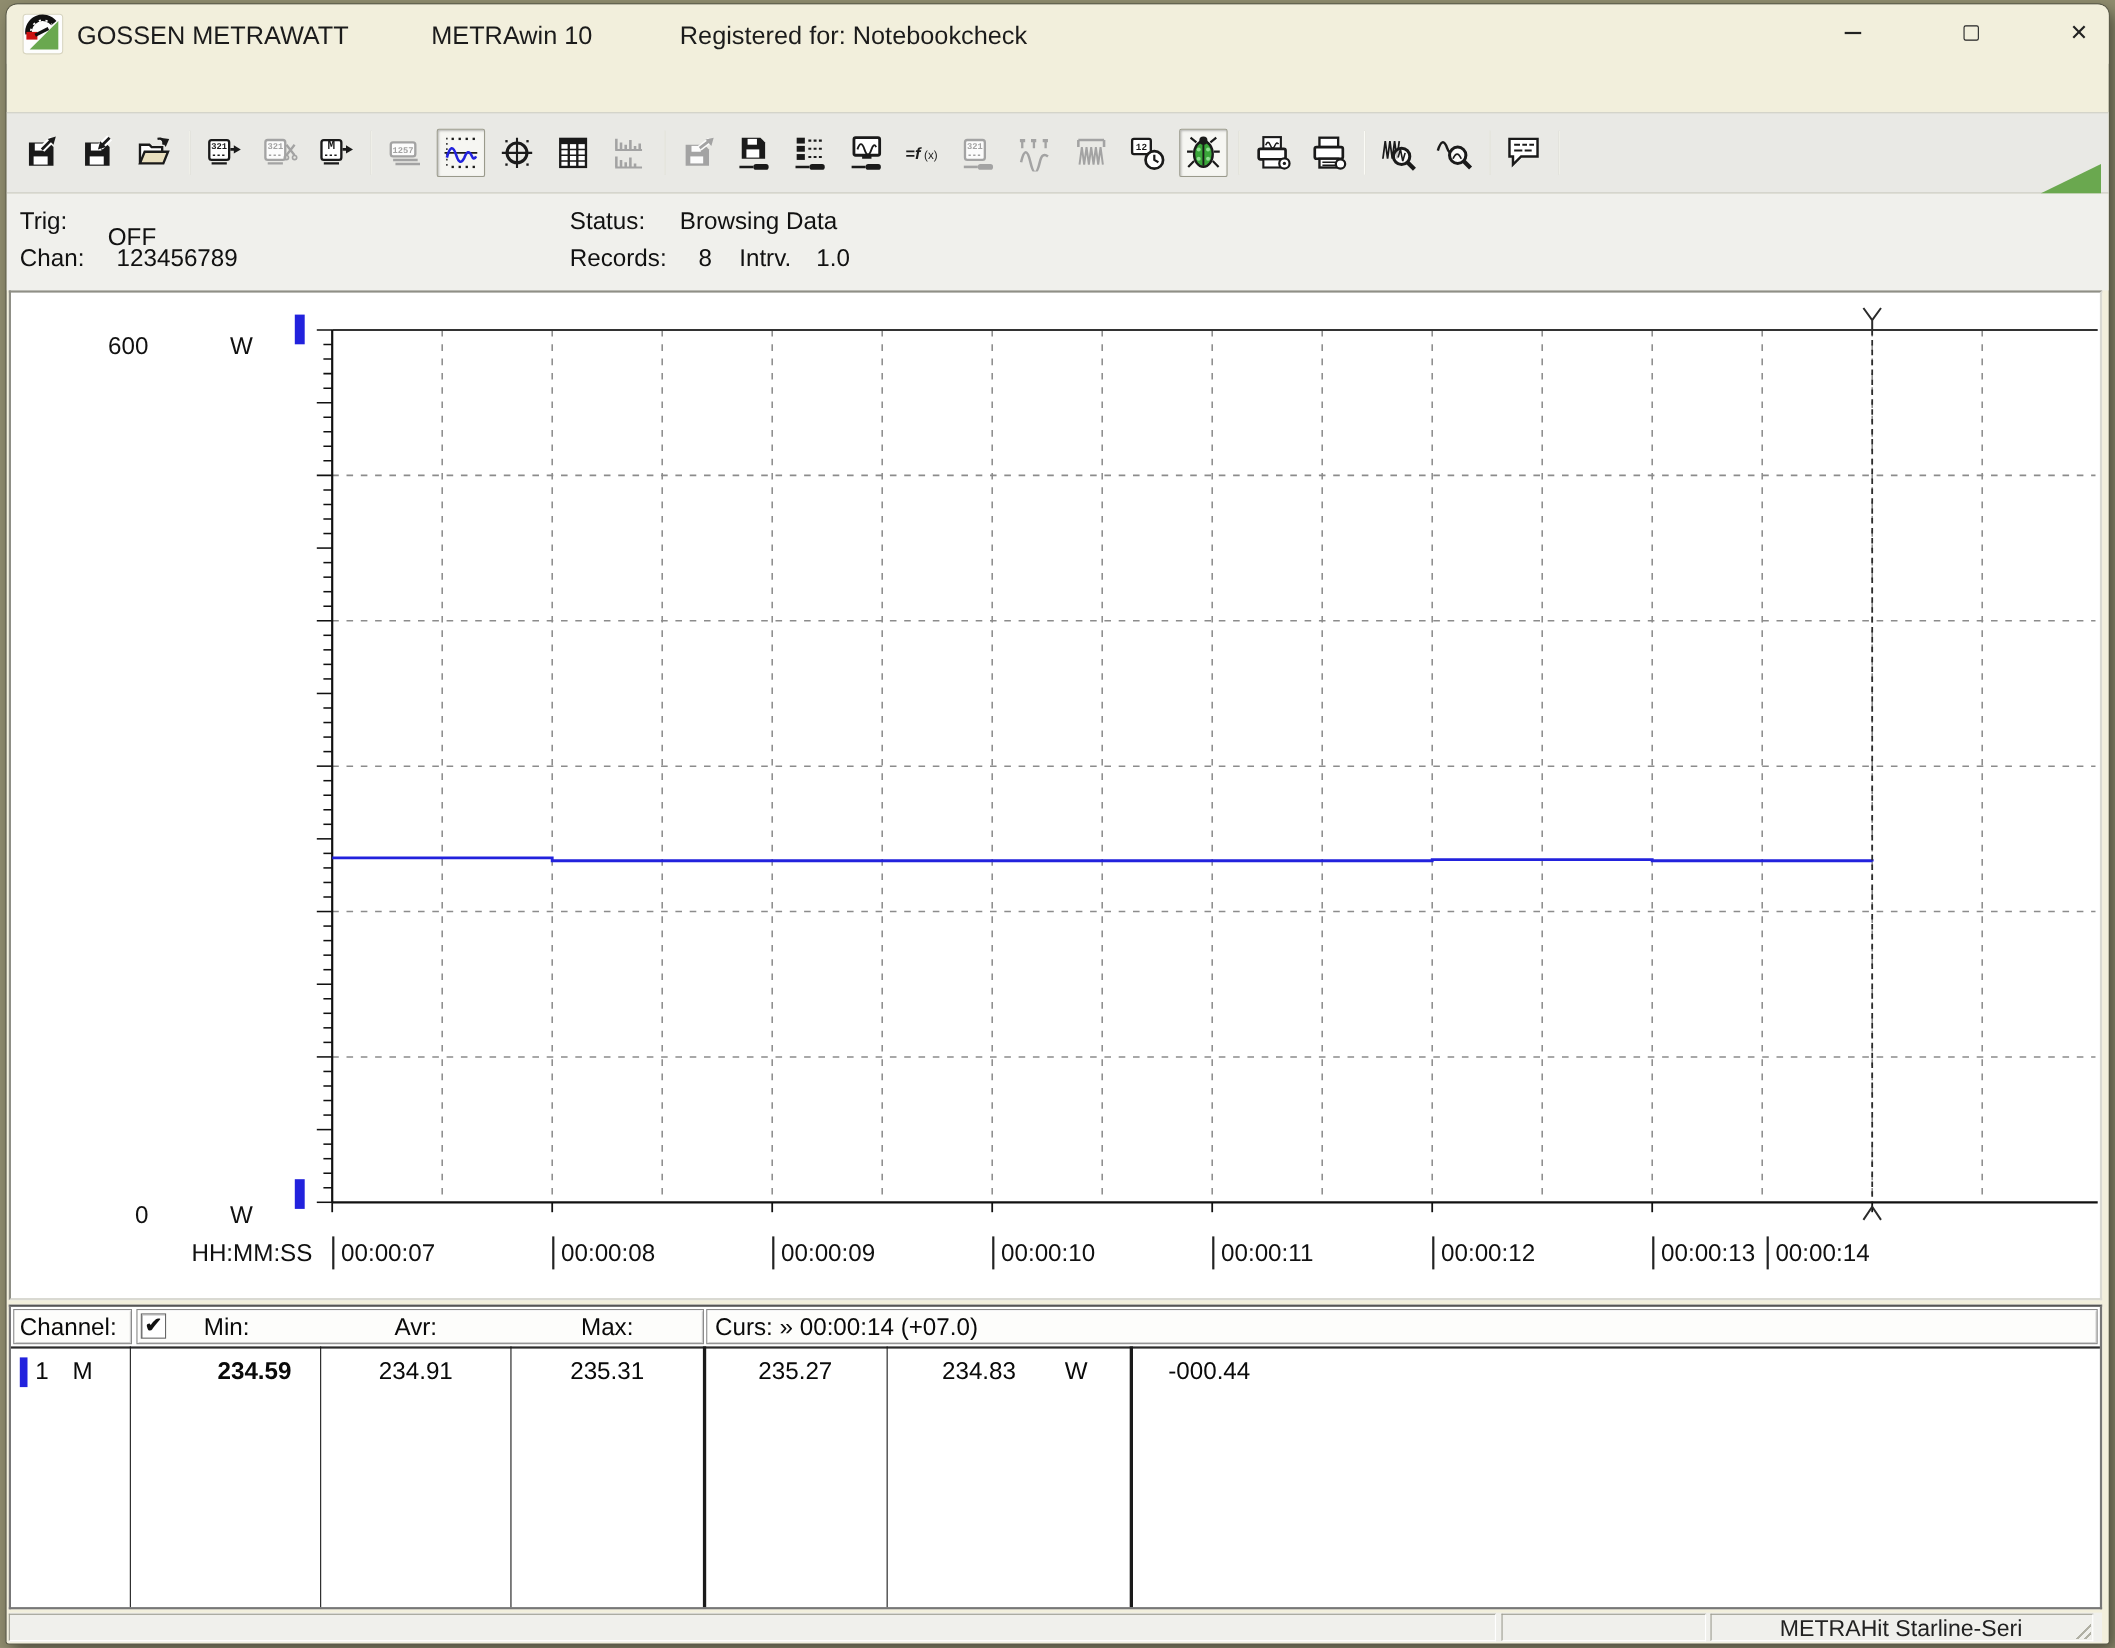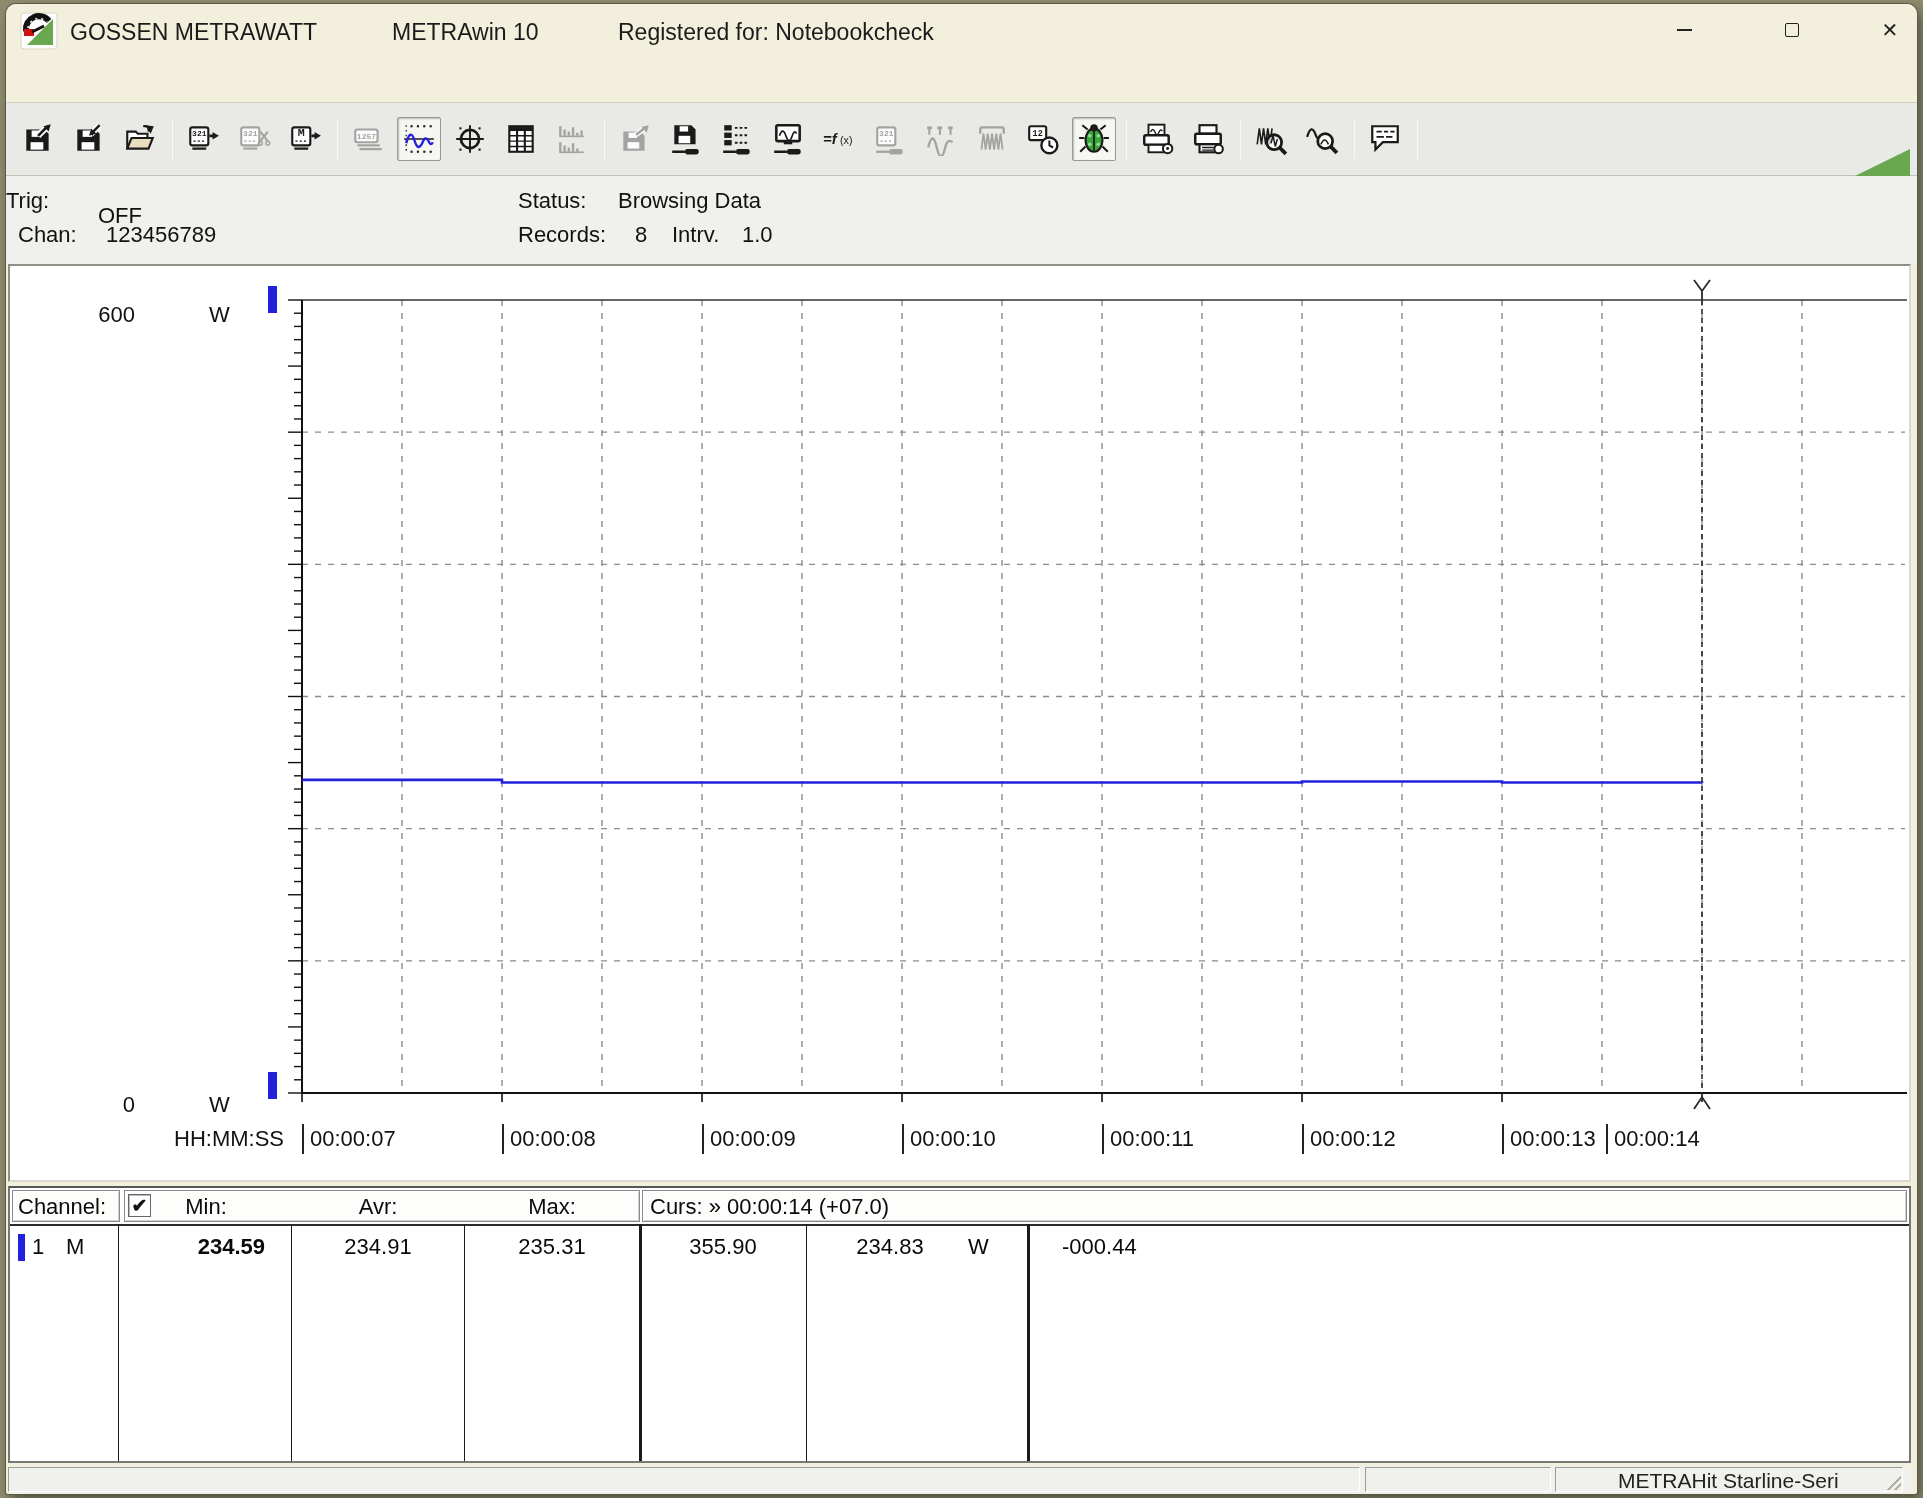--- a/index.html
+++ b/index.html
@@ -357,21 +357,21 @@
         <svg width="34" height="34" viewBox="0 0 32 32">
           <path d="M4 4 h24 v15 h-14 l-7 7 v-7 h-3 z" fill="#fff" stroke="#1a1a1a" stroke-width="2.1"></path>
           <path d="M8 9 h5 M15 9 h4 M21 9 h4 M8 14 h7 M17 14 h6" stroke="#1a1a1a" stroke-width="1.7"></path>
         </svg>
       </div>
       <div class="tb-sep"></div>
     </div>
   <div id="corner-triangle"></div>
 
   <div id="statusarea">
-    <span style="left:0;  top:12px;">Trig:</span>
+    <span style="left:12px;  top:12px;">Trig:</span>
     <span style="left:92px;  top:27px;">OFF</span>
     <span style="left:12px;  top:46px;">Chan:</span>
     <span style="left:100px; top:46px;">123456789</span>
     <span style="left:512px; top:12px;">Status:</span>
     <span style="left:612px; top:12px;">Browsing Data</span>
     <span style="left:512px; top:46px;">Records:</span>
     <span style="left:629px; top:46px;">8</span>
     <span style="left:666px; top:46px;">Intrv.</span>
     <span style="left:736px; top:46px;">1.0</span>
   </div>
@@ -512,21 +512,21 @@
     <div class="vline thick" style="left:629px;"></div>
     <div class="vline" style="left:796px;"></div>
     <div class="vline thick" style="left:1017px;"></div>
 
     <div id="row-colorbar"></div>
     <span class="txt" style="left:22px;  top:46px;">1</span>
     <span class="txt" style="left:56px;  top:46px;">M</span>
     <span class="txt" style="left:135px; top:46px; width:120px; text-align:right;font-weight:bold;">234.59</span>
     <span class="txt" style="left:308px; top:46px; width:120px; text-align:center;">234.91</span>
     <span class="txt" style="left:482px; top:46px; width:120px; text-align:center;">235.31</span>
-    <span class="txt" style="left:653px; top:46px; width:120px; text-align:center;">355.90</span>
+    <span class="txt" style="left:653px; top:46px; width:120px; text-align:center;">235.27</span>
     <span class="txt" style="left:820px; top:46px; width:120px; text-align:center;">234.83</span>
     <span class="txt" style="left:958px; top:46px;">W</span>
     <span class="txt" style="left:1052px; top:46px;">-000.44</span>
   </div>
 
   <div id="statusbar">
     <div class="sb-panel" style="left:0;      width:1352px;"></div>
     <div class="sb-panel" style="left:1357px; width:186px;"></div>
     <div class="sb-panel" style="left:1547px; width:348px;">
       <span id="sb-device-text">METRAHit Starline-Seri</span>

